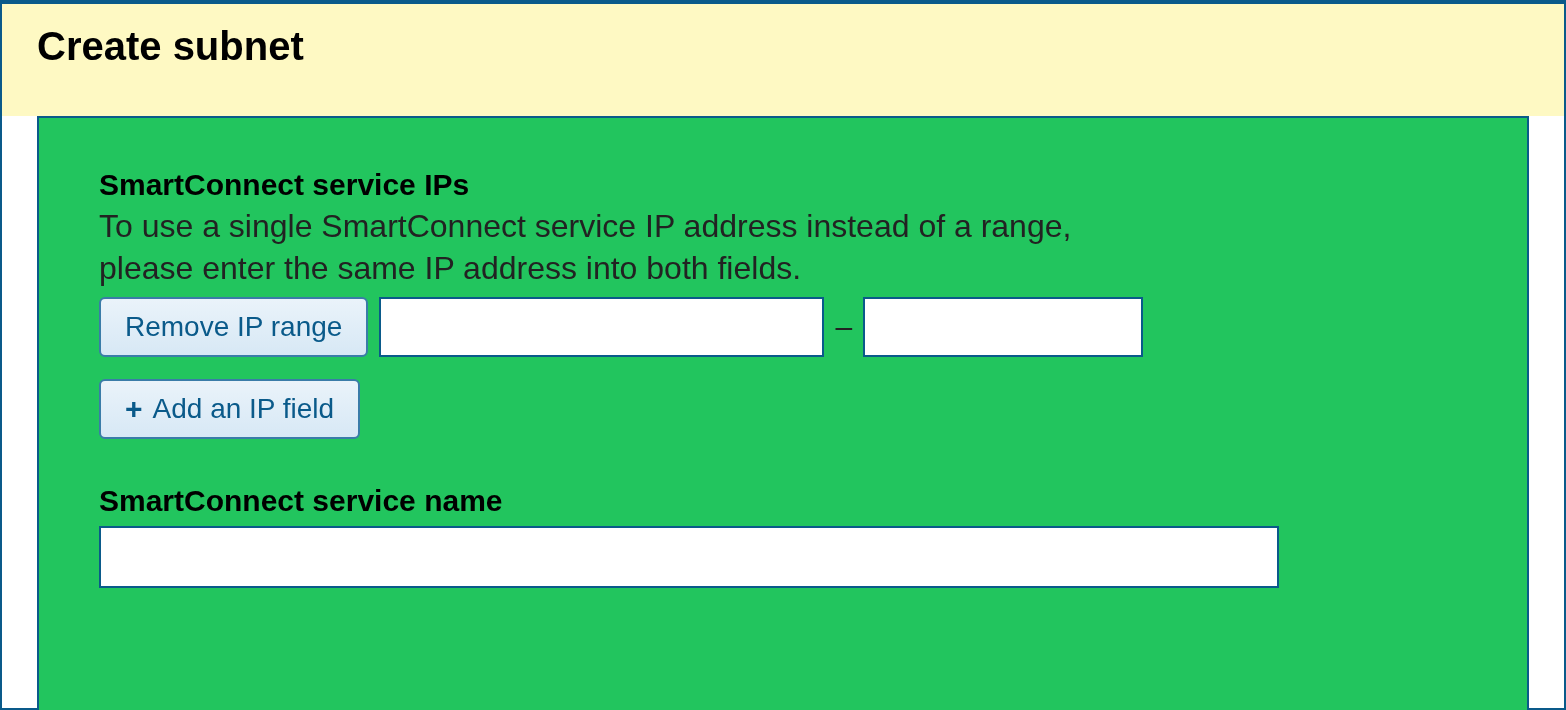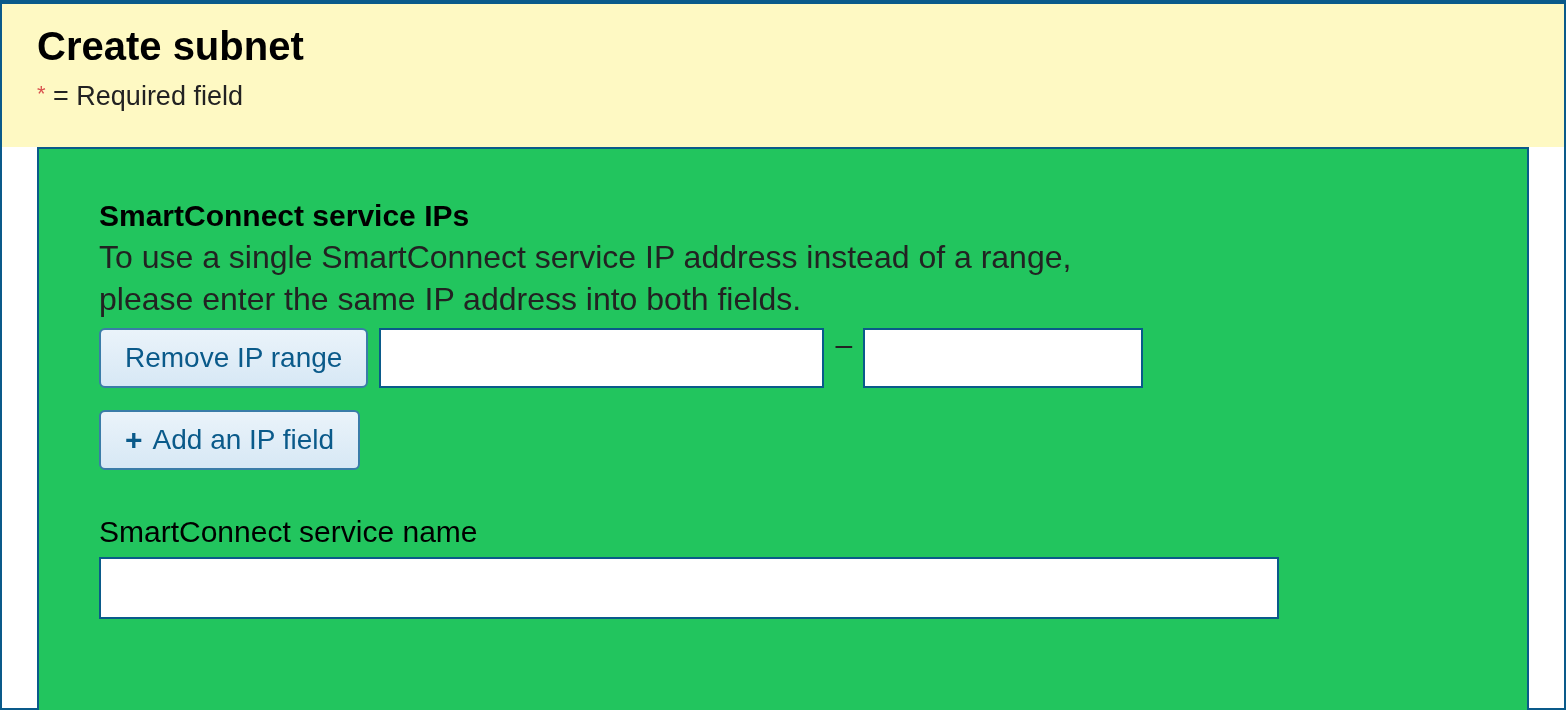--- a/index.html
+++ b/index.html
@@ -53,20 +53,21 @@
       margin-bottom: 4px;
     }
     .section-desc {
       font-size: 32px;
       color: #222;
       line-height: 1.3;
       margin-bottom: 8px;
     }
     .ip-row {
       display: flex;
+      align-items: center;
       gap: 11px;
       margin-bottom: 22px;
     }
     .btn {
       background: linear-gradient(#eaf3fa, #d7e8f5);
       border: 2px solid #3a7ca8;
       border-radius: 6px;
       color: #0a5a8a;
       font-size: 28px;
       padding: 12px 24px;
@@ -96,43 +97,40 @@
     .add-row {
       margin-bottom: 45px;
     }
     .plus-icon {
       font-weight: bold;
       font-size: 30px;
       line-height: 1;
     }
     .field-label {
       font-size: 30px;
-      font-weight: normal;
+      font-weight: bold;
       color: #000;
       margin-bottom: 8px;
     }
     .name-input {
       border: 2px solid #0a5a8a;
       width: 1180px;
       height: 62px;
       font-size: 26px;
       padding: 0 12px;
       background: #fff;
       display: block;
     }
   </style>
 </head>
 <body>
 
 <div class="outer-border">
   <div class="header-area">
     <h1 class="page-title">Create subnet</h1>
-    <div class="required-note">
-      <span class="required-asterisk">*</span><span> = Required field</span>
-    </div>
   </div>
 
   <div class="form-panel">
     <div class="section-heading">SmartConnect service IPs</div>
     <div class="section-desc">
       <span>To use a single SmartConnect service IP address instead of a range,</span><br>
       <span>please enter the same IP address into both fields.</span>
     </div>
 
     <div class="ip-row">

